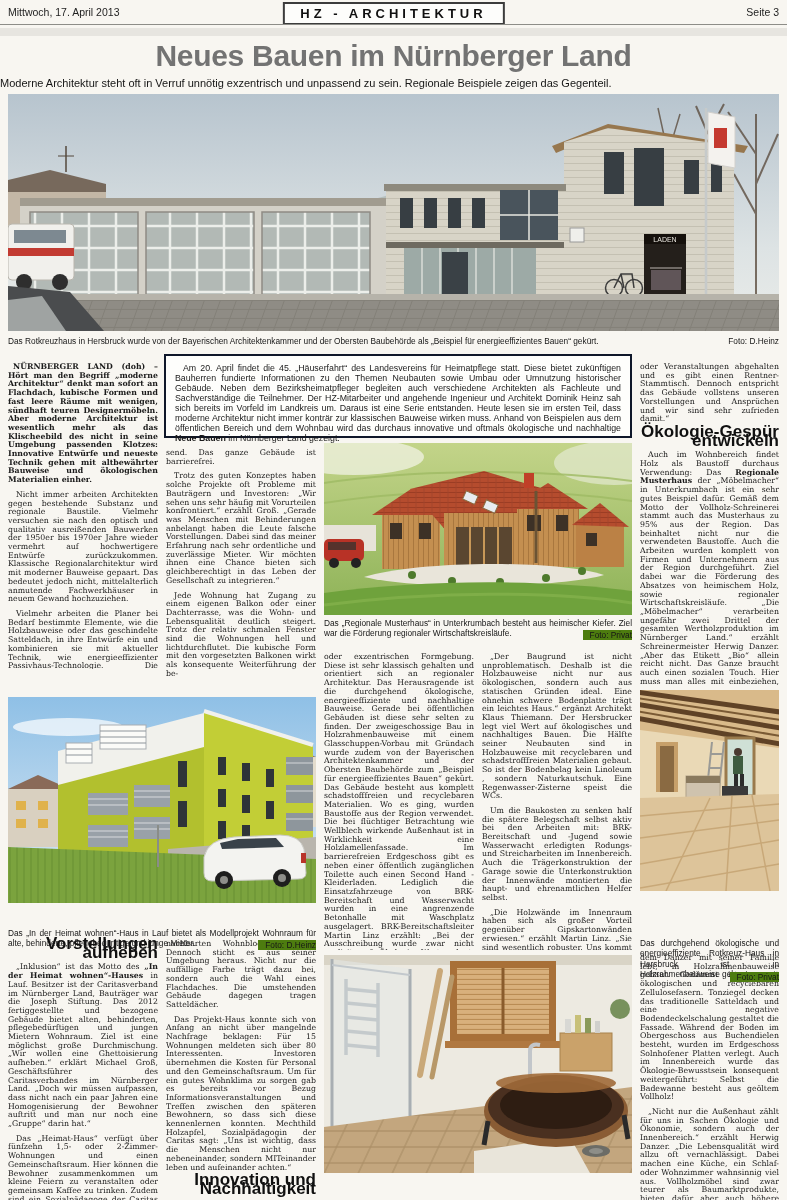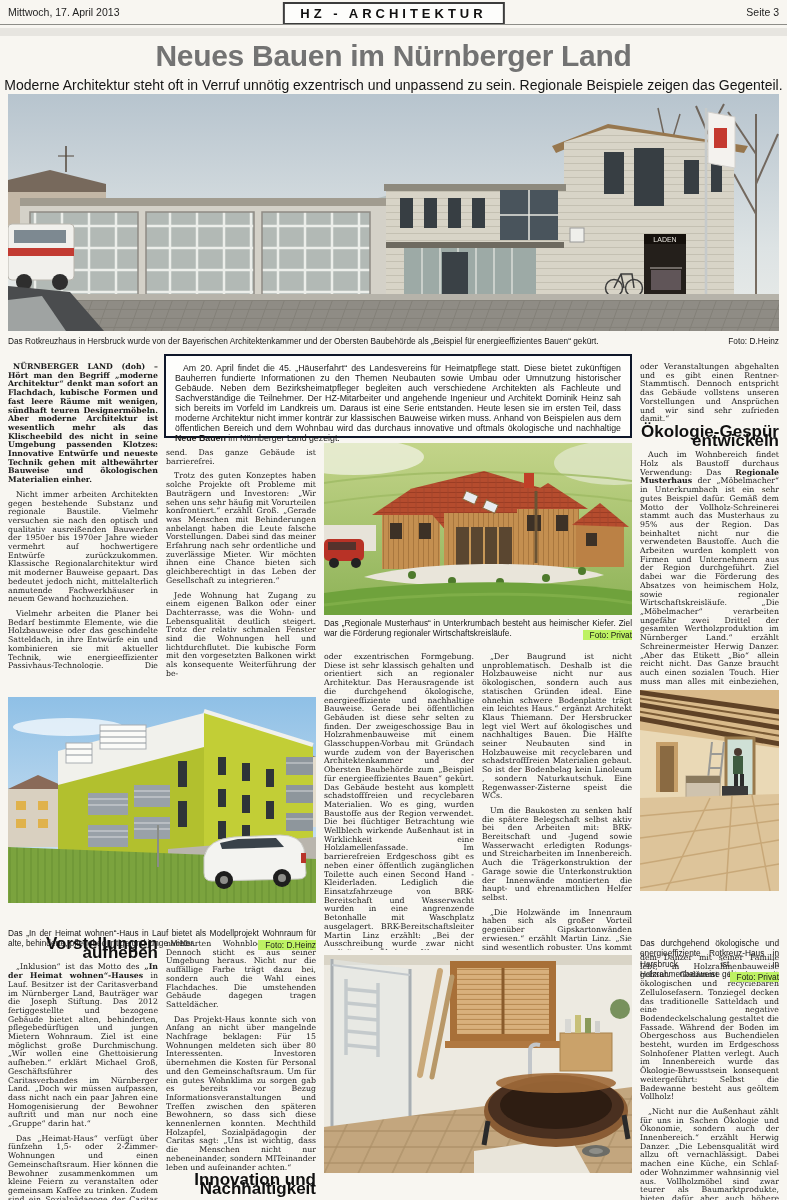--- a/index.html
+++ b/index.html
@@ -6,26 +6,26 @@
   html,body{width:787px;height:1200px;overflow:hidden;background:#f8f6f1}
   body{position:relative;font-family:"Liberation Sans",sans-serif;color:#1a1a1a}
   .abs{position:absolute}
   .hdr-date{left:8px;top:6px;font-size:10.5px;color:#1e1e1e}
   .hdr-page{right:8px;top:6px;font-size:10.5px;color:#1e1e1e}
   .hdr-box{left:50%;transform:translateX(-50%);top:2px;border:2px solid #3c3c3c;background:#fdfdfb;
            padding:2px 16px;font-weight:bold;font-size:13px;letter-spacing:4px;white-space:nowrap;color:#101010}
   .hdr-rule{top:24px;left:0;width:787px;height:1px;background:#8d8d88}
   .hdr-band{top:28px;left:0;width:787px;height:8px;background:#e7e5e0}
   .headline{top:39px;left:0;width:787px;text-align:center;font-size:30px;font-weight:bold;color:#737373;letter-spacing:-.3px}
-  .subhead{top:77px;left:0;width:787px;text-align:center;font-size:14px;color:#151515}
+  .subhead{top:77px;left:0;width:787px;font-size:11px;color:#151515}
   .photo{overflow:hidden;background:#d9d7d0}
   .photo svg{display:block}
   .lead-caption{display:flex;justify-content:space-between;font-size:8.3px;color:#161616;white-space:nowrap}
   .caption{font-size:8.3px;line-height:10.3px;color:#161616;text-align:justify;position:relative}
-  .caption .credit{position:absolute;right:0;bottom:0;background:#bef264;padding-left:7px}
+  .caption .credit{position:absolute;right:0;bottom:0;background:#4d7c0f;padding-left:7px}
   .bodycol{font-family:"DejaVu Serif",serif;font-size:7.8px;line-height:8.7px;color:#1b1b1b;
            text-align:justify;hyphens:auto;-webkit-hyphens:auto;overflow:hidden}
   .bodycol p{margin:6px 0 3px;text-indent:8px}
   .bodycol p.ni{text-indent:0}
   .bodycol p.lead{font-weight:bold;text-indent:5px}
   .colhead{font-family:"Liberation Sans",sans-serif;font-size:17px;font-weight:bold;text-align:right;
            margin:4px 0 3px;color:#101010;text-indent:0}
   .infobox{border:2px solid #0f172a;background:#fefefc;padding:7px 9px;font-size:8.8px;line-height:10px;
            text-align:justify;color:#191919}
   .infobox p{text-indent:8px;margin:0}

